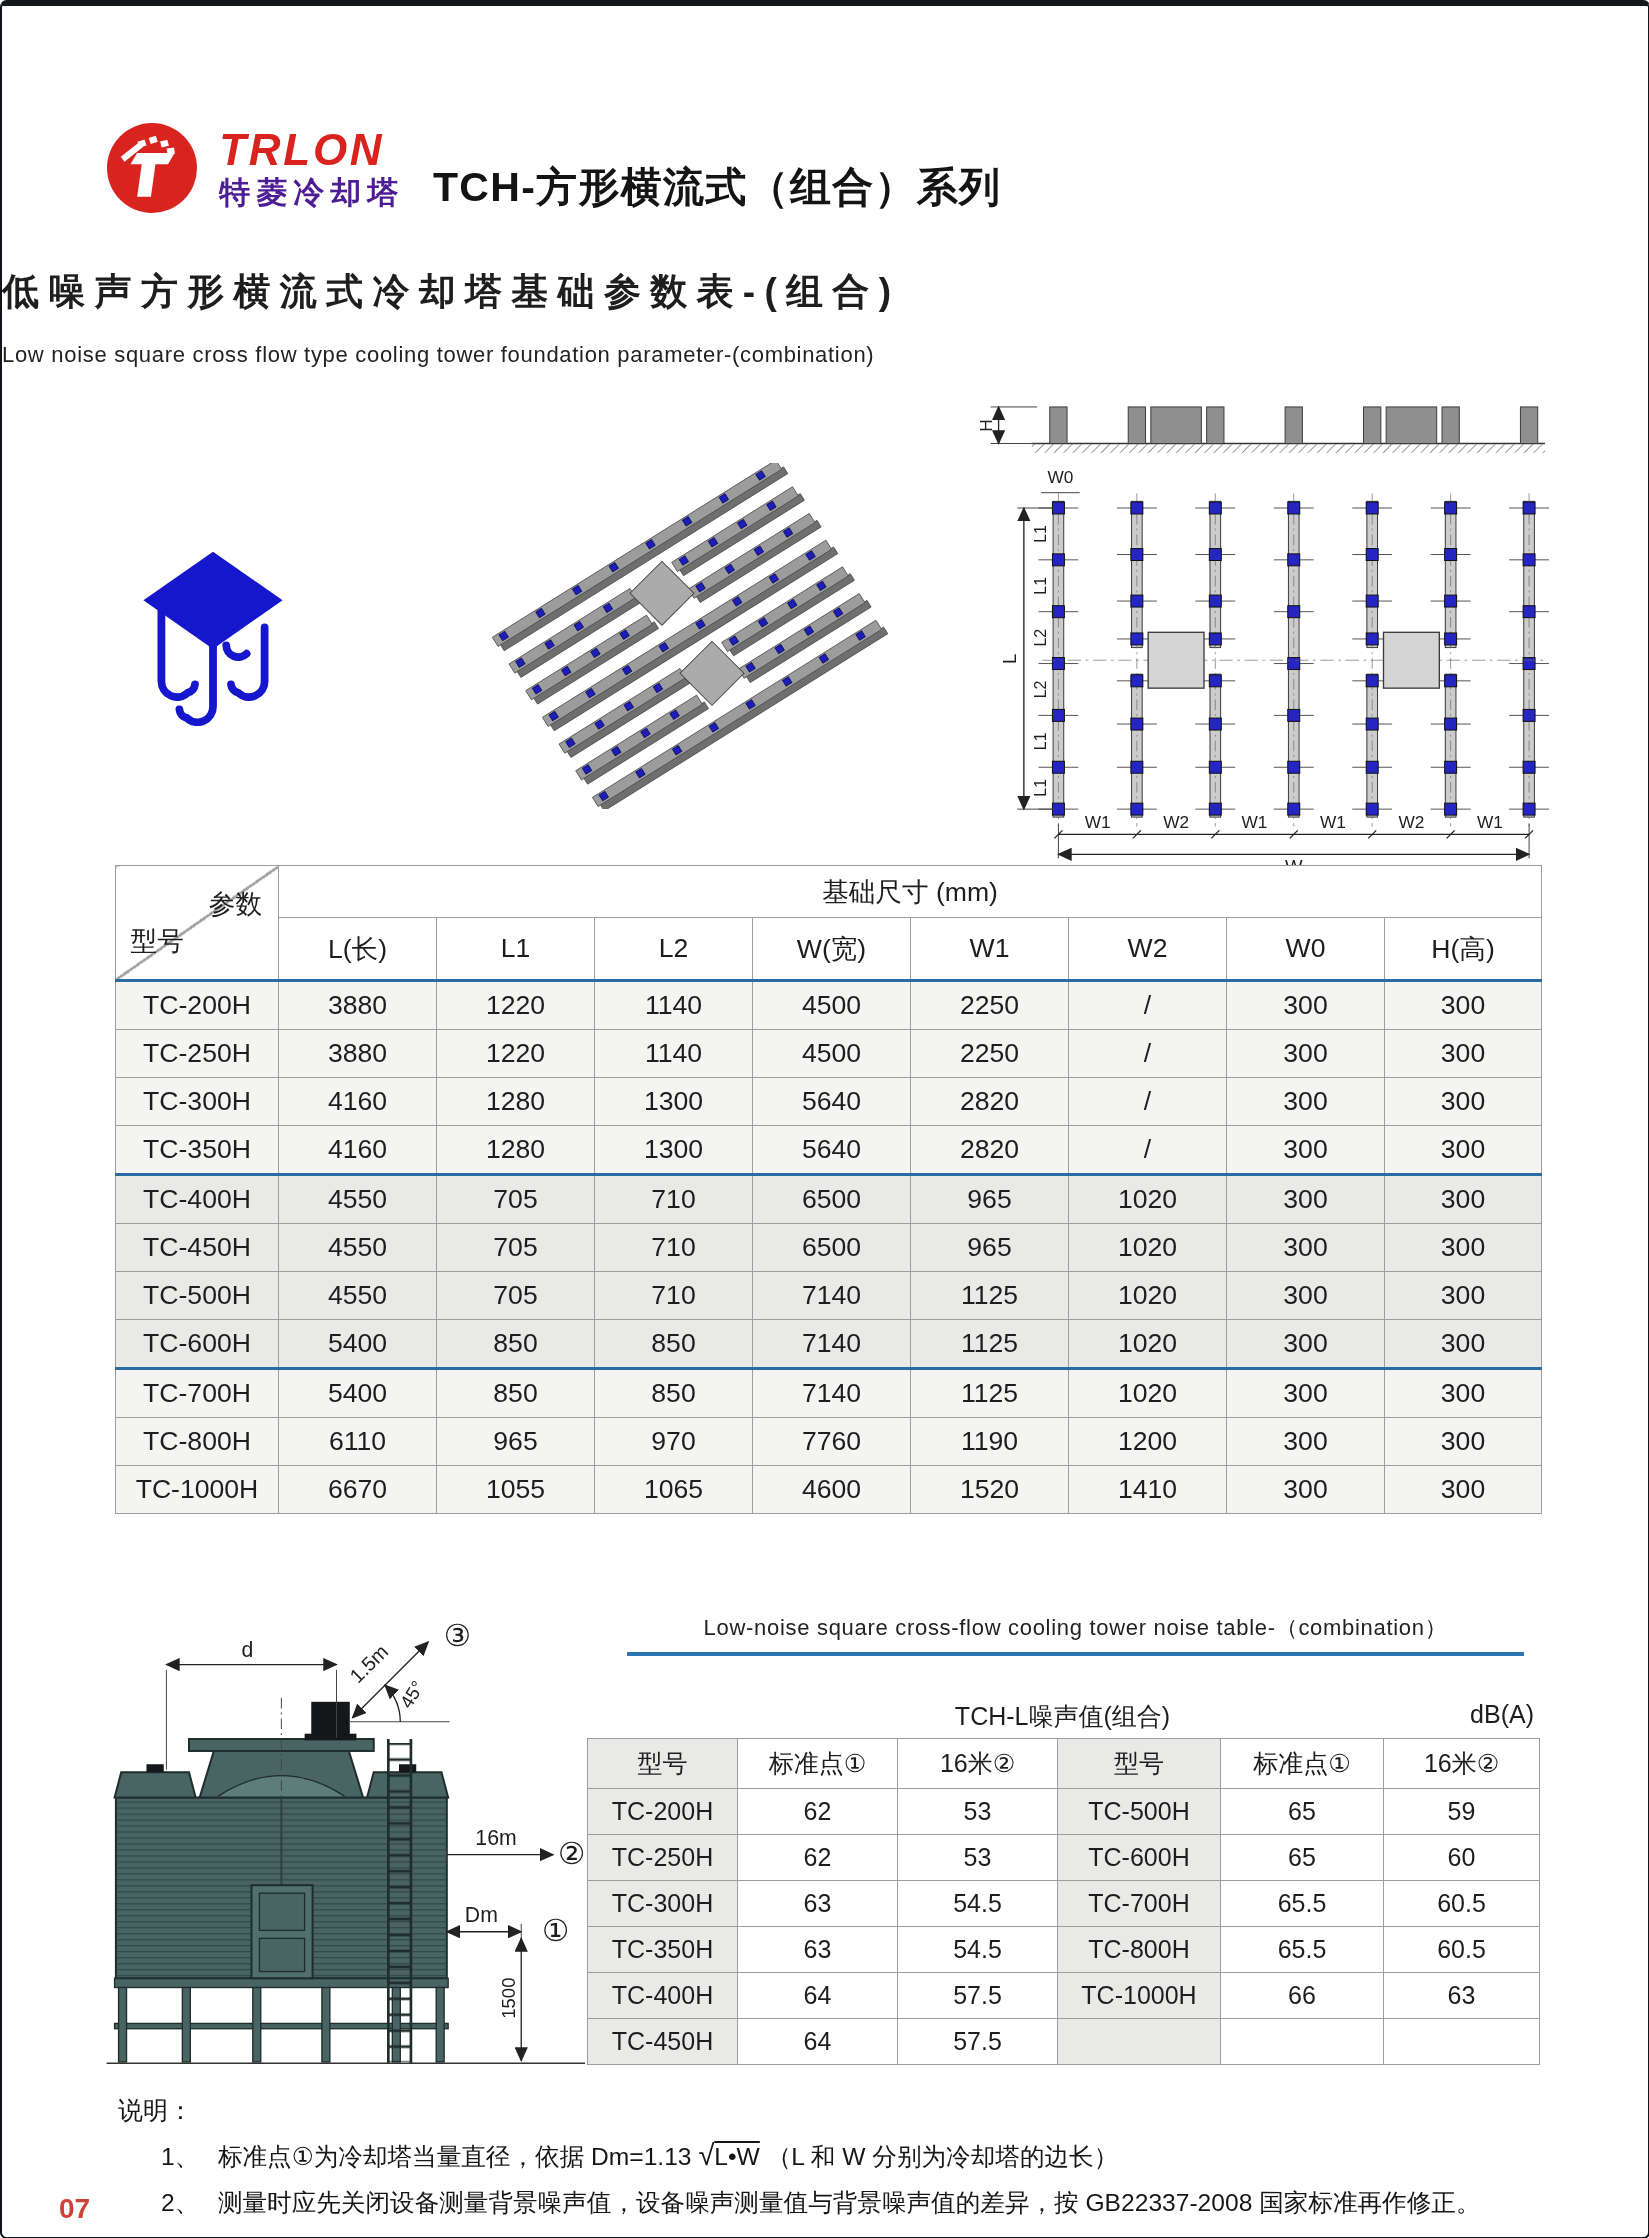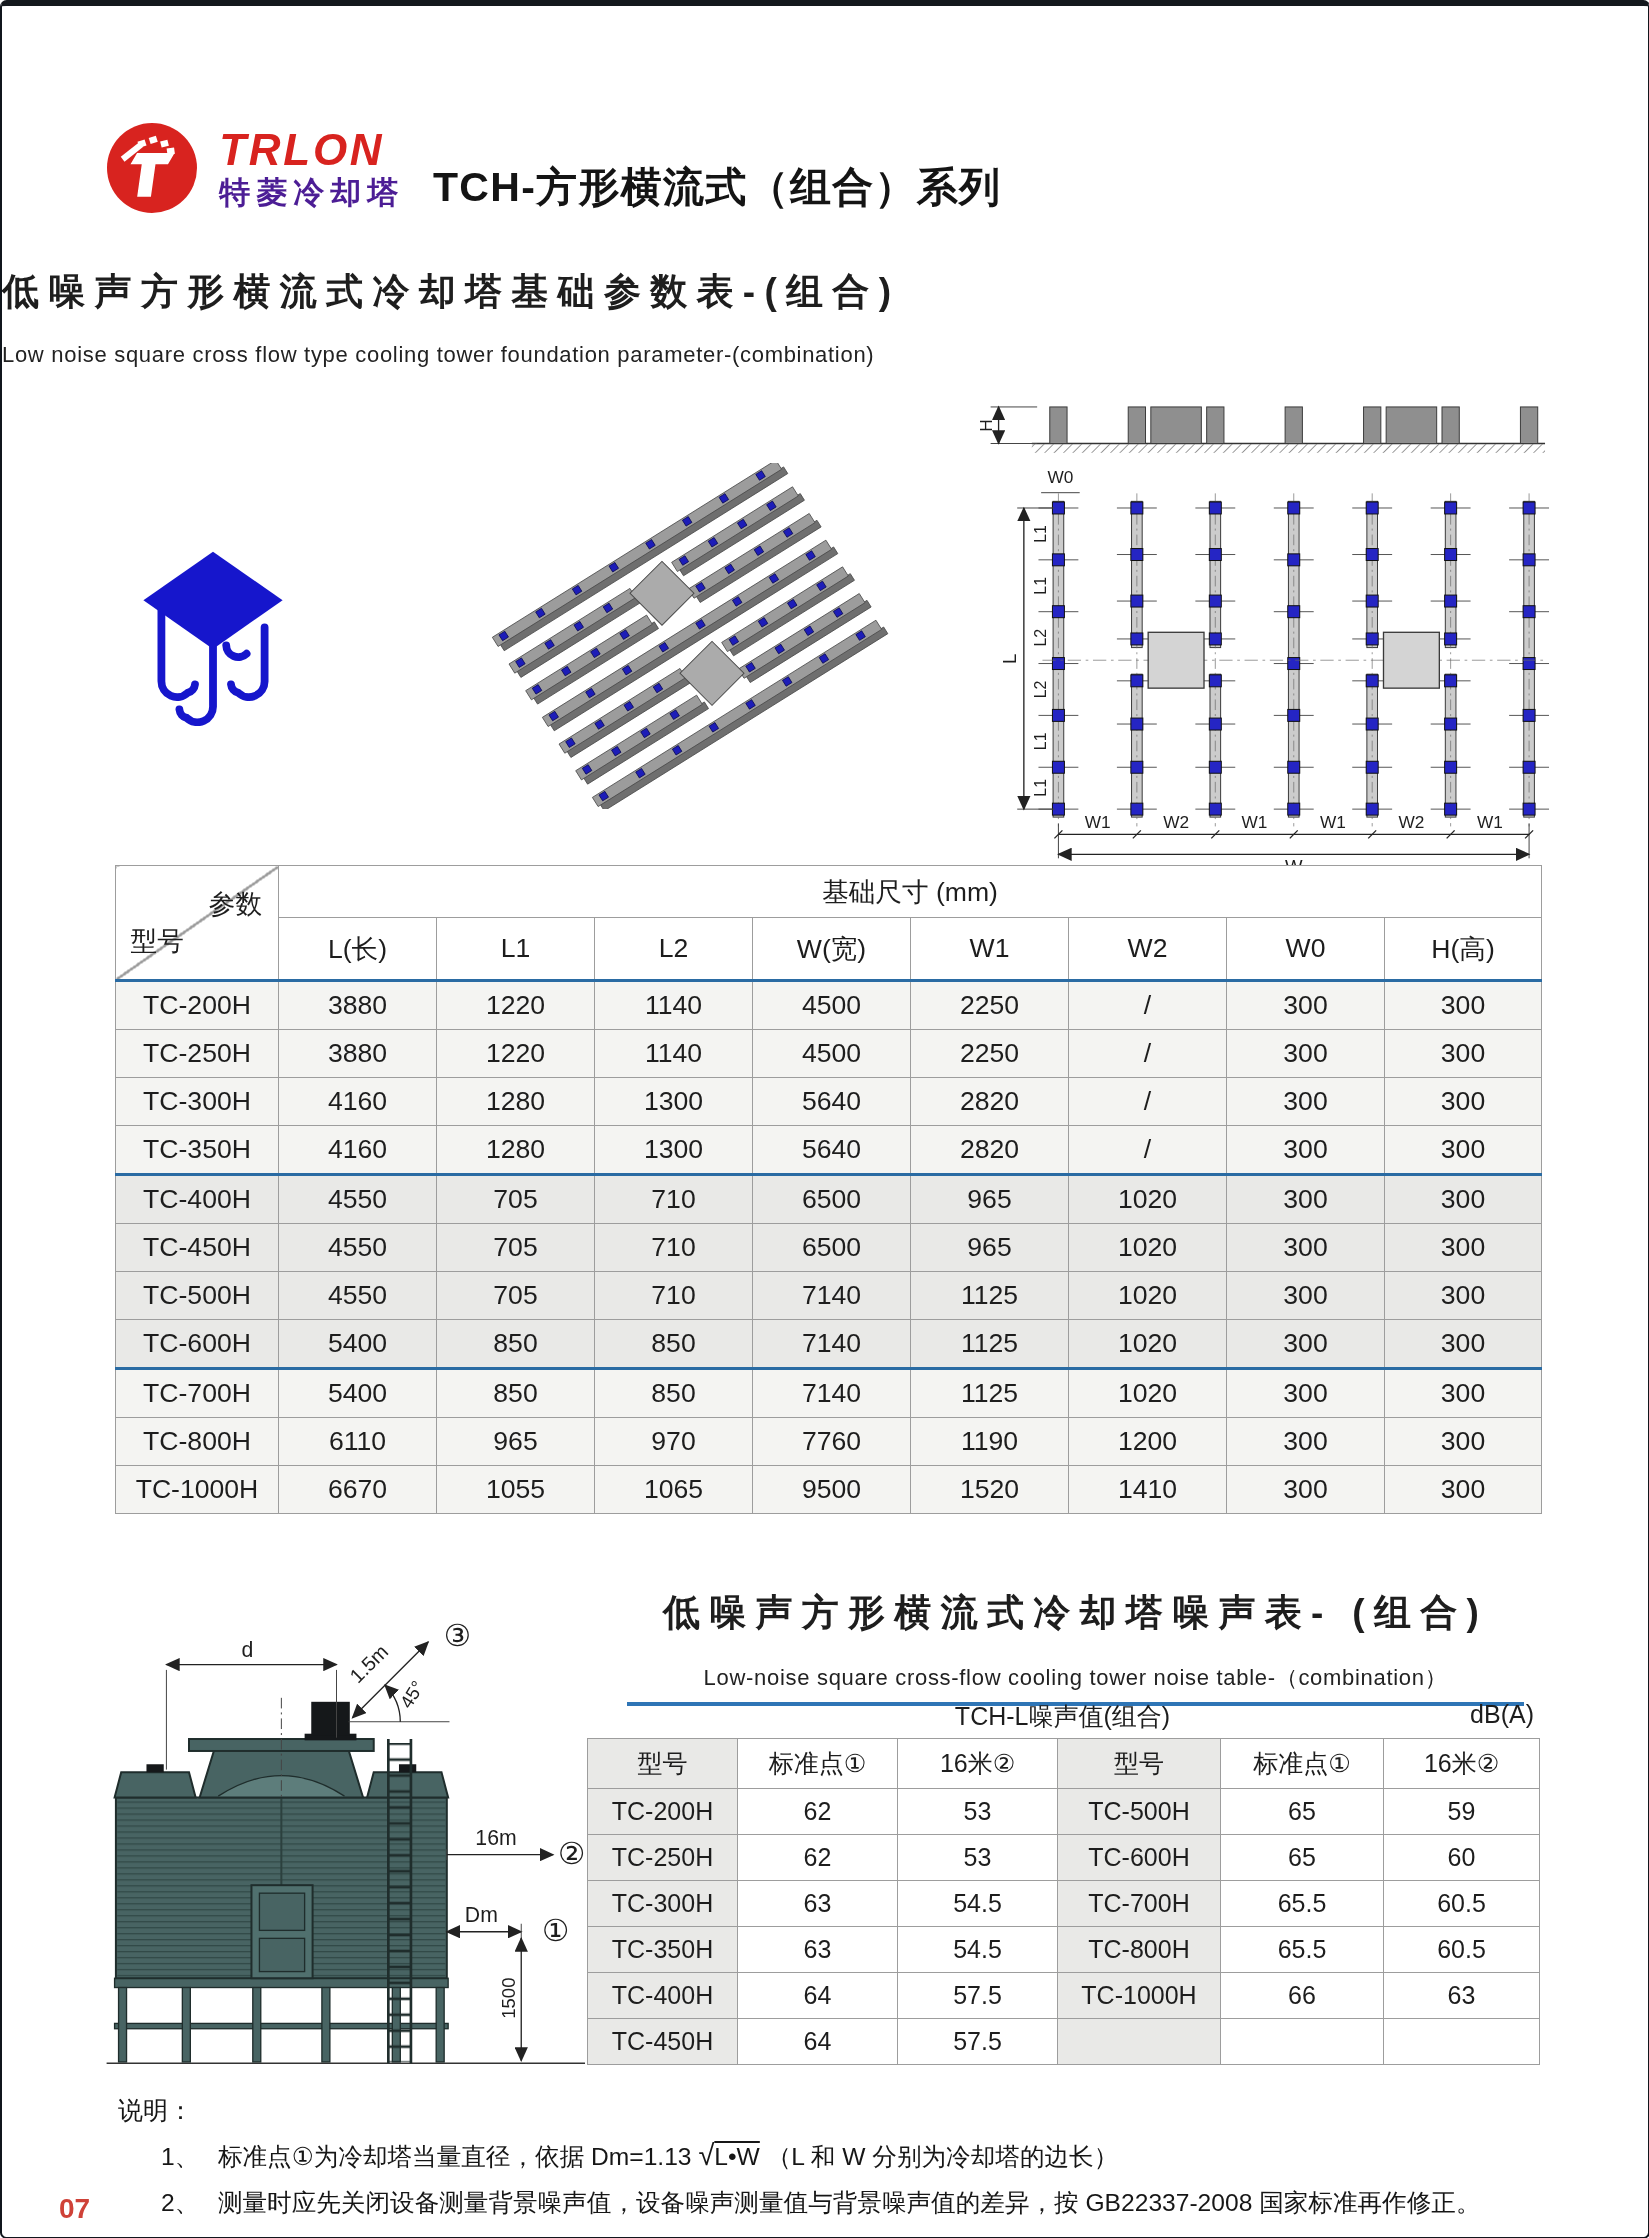--- a/index.html
+++ b/index.html
@@ -399,32 +399,31 @@
             <td>1190</td>
             <td>1200</td>
             <td>300</td>
             <td>300</td>
           </tr>
           <tr class="g3">
             <td class="model">TC-1000H</td>
             <td>6670</td>
             <td>1055</td>
             <td>1065</td>
-            <td>9500</td>
+            <td>4600</td>
             <td>1520</td>
             <td>1410</td>
             <td>300</td>
             <td>300</td>
           </tr>
         </tbody>
     </table>
   </div>
 
   <div class="abs sec2">
-    <div class="sec-cn">低噪声方形横流式冷却塔噪声表- (组合)</div>
     <div class="sec-en">Low-noise square cross-flow cooling tower noise table-（combination）</div>
     <div class="rule"></div>
   </div>
 
   <svg class="abs" style="left:86px;top:1592px" width="505" height="492" viewBox="0 0 760 740">
     <defs>
       <marker id="ar2" markerWidth="12" markerHeight="10" refX="10" refY="5" orient="auto-start-reverse">
         <path d="M0,0 L11,5 L0,10 z" fill="#222"></path>
       </marker>
       <pattern id="louvers" width="10" height="9" patternUnits="userSpaceOnUse">

